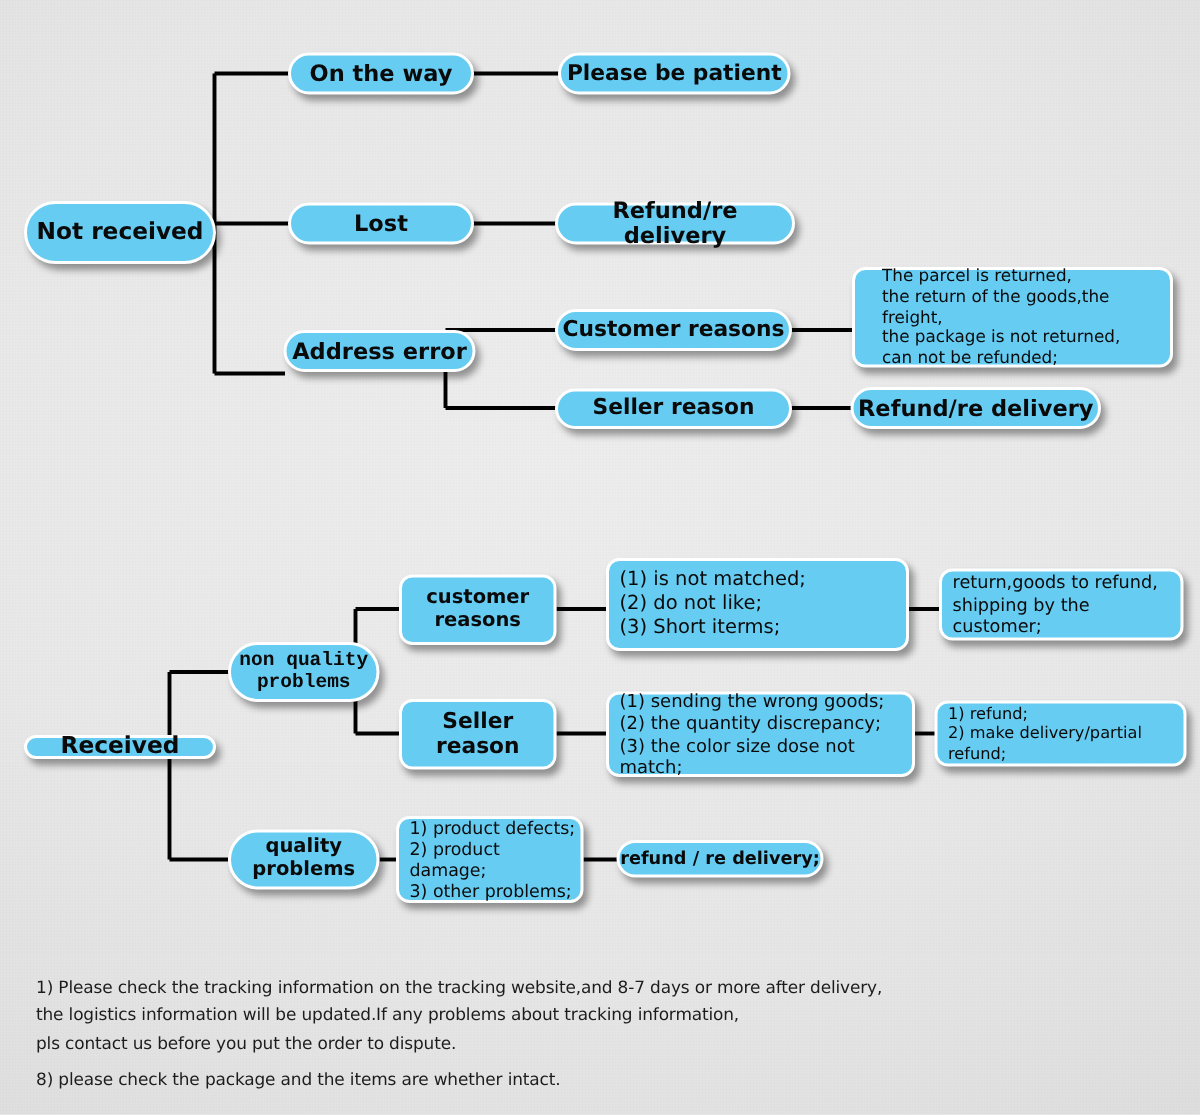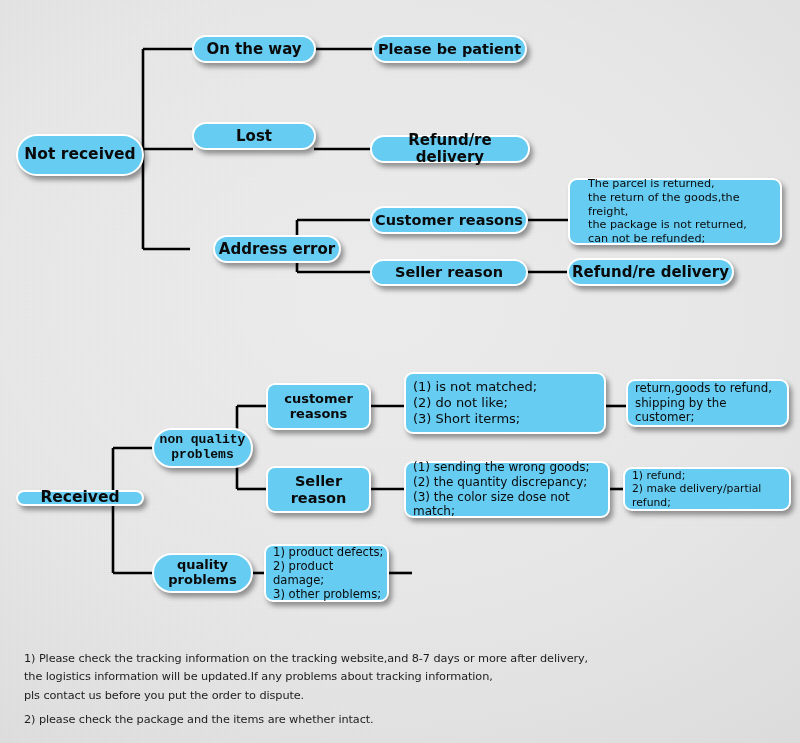--- a/index.html
+++ b/index.html
@@ -127,25 +127,25 @@
       <path d="M389,573 L412,573"></path>
     </g>
   </svg>
 
   <div class="node pill" style="left:16px; top:134px; width:128px; height:42px; font-size:15.5px;">Not received</div>
 
   <div class="node pill" style="left:372px; top:35px; width:155px; height:28px; font-size:14.5px;">Please be patient</div>
 
   <div class="node pill" style="left:192px; top:35px; width:124px; height:28px; font-size:15px;">On the way</div>
 
-  <div class="node pill" style="left:192px; top:122px; width:124px; height:28px; font-size:15px;">Lost</div>
+  <div class="node pill" style="left:192px; top:135px; width:124px; height:28px; font-size:15px;">Lost</div>
 
   <div class="node pill" style="left:370px; top:135px; width:160px; height:28px; font-size:15px;">Refund/re delivery</div>
 
-  <div class="node pill" style="left:189px; top:235px; width:128px; height:28px; font-size:15px;margin-left:24px;">Address error</div>
+  <div class="node pill" style="left:189px; top:220px; width:128px; height:28px; font-size:15px;">Address error</div>
 
   <div class="node pill" style="left:370px; top:206px; width:158px; height:28px; font-size:14.5px;">Customer reasons</div>
 
   <div class="node rect left" style="left:568px; top:178px; width:214px; height:67px; font-size:11.2px;padding-left:18px;">The parcel is returned,
 the return of the goods,the freight,
 the package is not returned,
 can not be refunded;</div>
 
   <div class="node pill" style="left:370px; top:259px; width:158px; height:27px; font-size:14.5px;">Seller reason</div>
 
@@ -175,19 +175,20 @@
   <div class="node rect left" style="left:623px; top:467px; width:168px; height:44px; font-size:10.8px;">1) refund;
 2) make delivery/partial refund;</div>
 
   <div class="node pill" style="left:152px; top:553px; width:101px; height:40px; font-size:13px;">quality
 problems</div>
 
   <div class="node rect left" style="left:264px; top:544px; width:125px; height:58px; font-size:11.6px;">1) product defects;
 2) product damage;
 3) other problems;</div>
 
+  <div class="node pill" style="left:411px; top:560px; width:138px; height:25px; font-size:11.8px;">refund / re delivery;</div>
 
   <div class="footer" style="left:24px; top:650px; width:720px;">1) Please check the tracking information on the tracking website,and 8-7 days or more after delivery,
     the logistics information will be updated.If any problems about tracking information,
     pls contact us before you put the order to dispute.</div>
 
-  <div class="footer" style="left:24px; top:711px; width:720px;">2) please check the package and the items are whether intact.</div>
+  <div class="footer" style="left:24px; top:711px; width:720px;">8) please check the package and the items are whether intact.</div>
 </div>
 
 </body></html>

